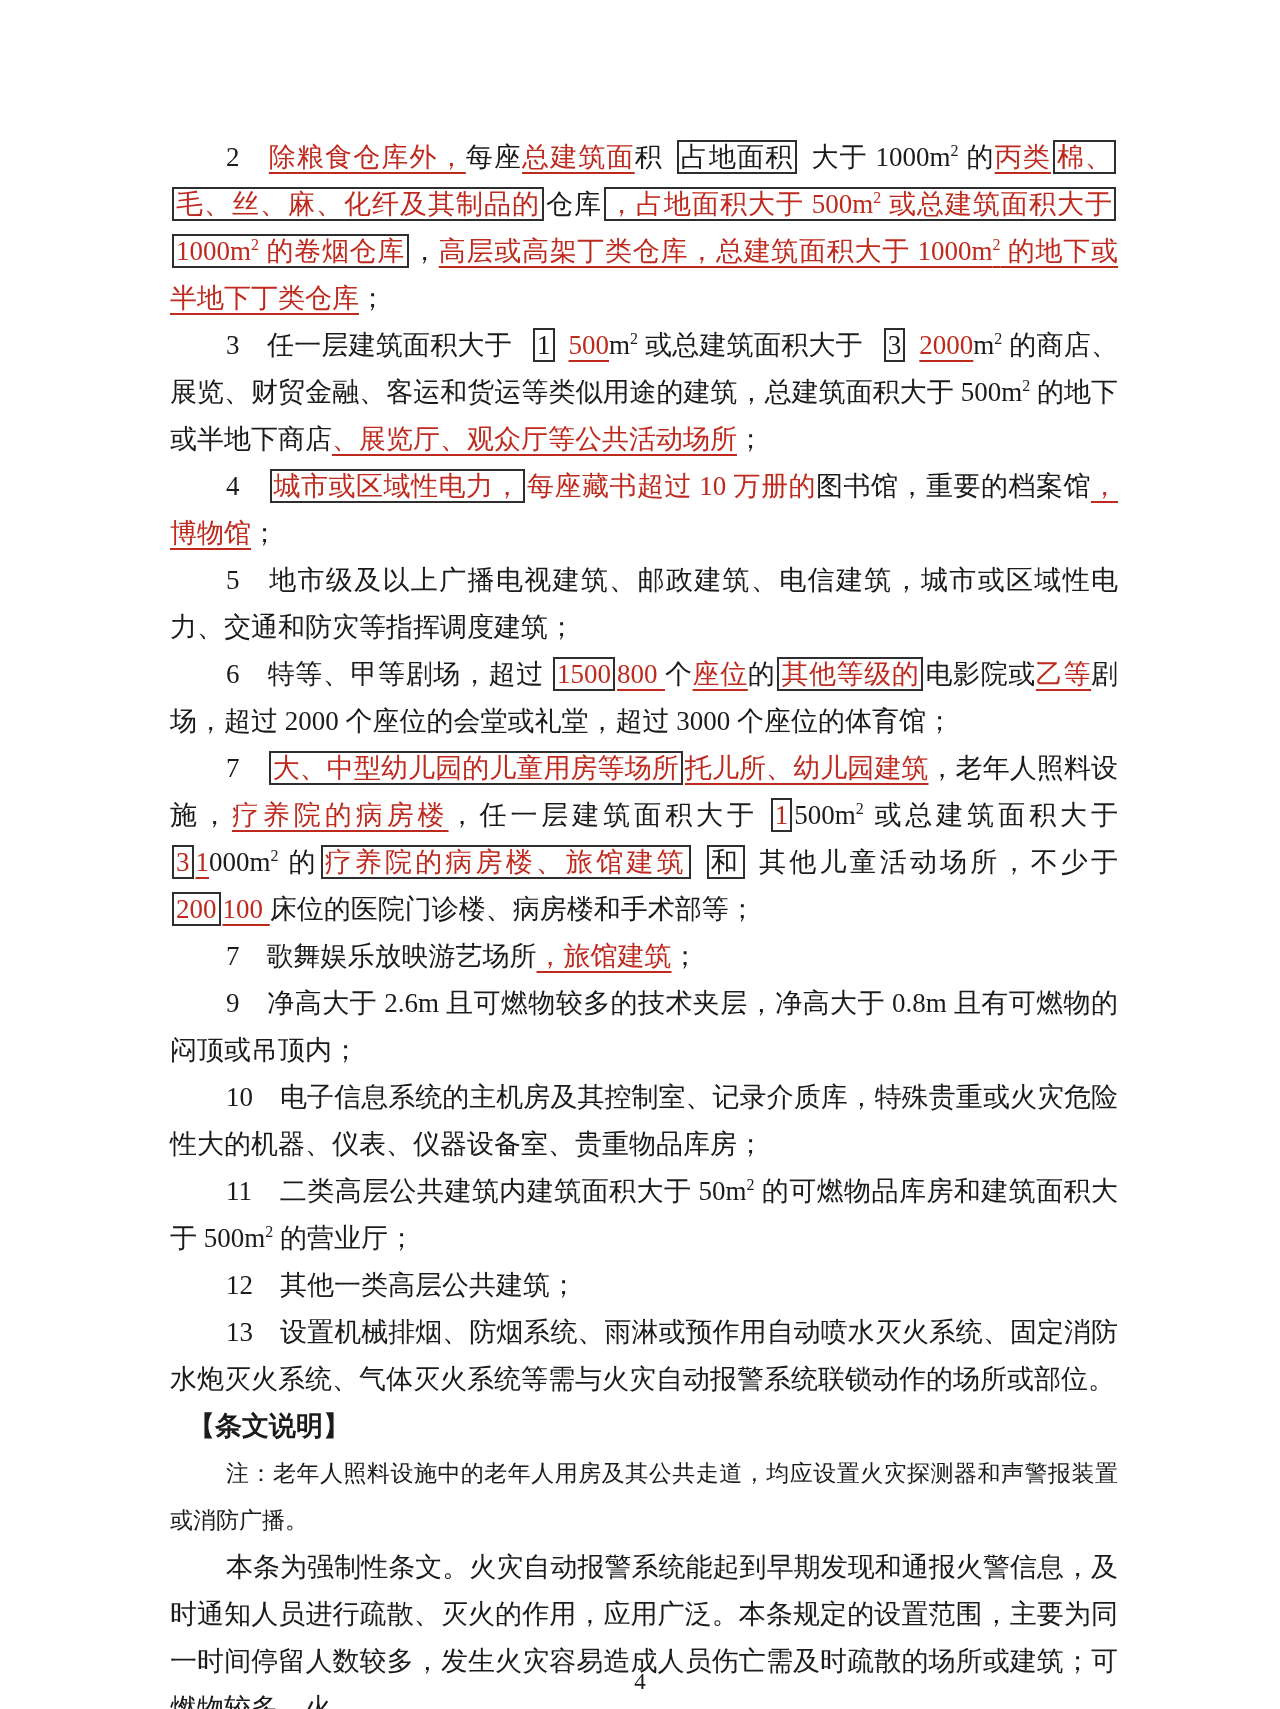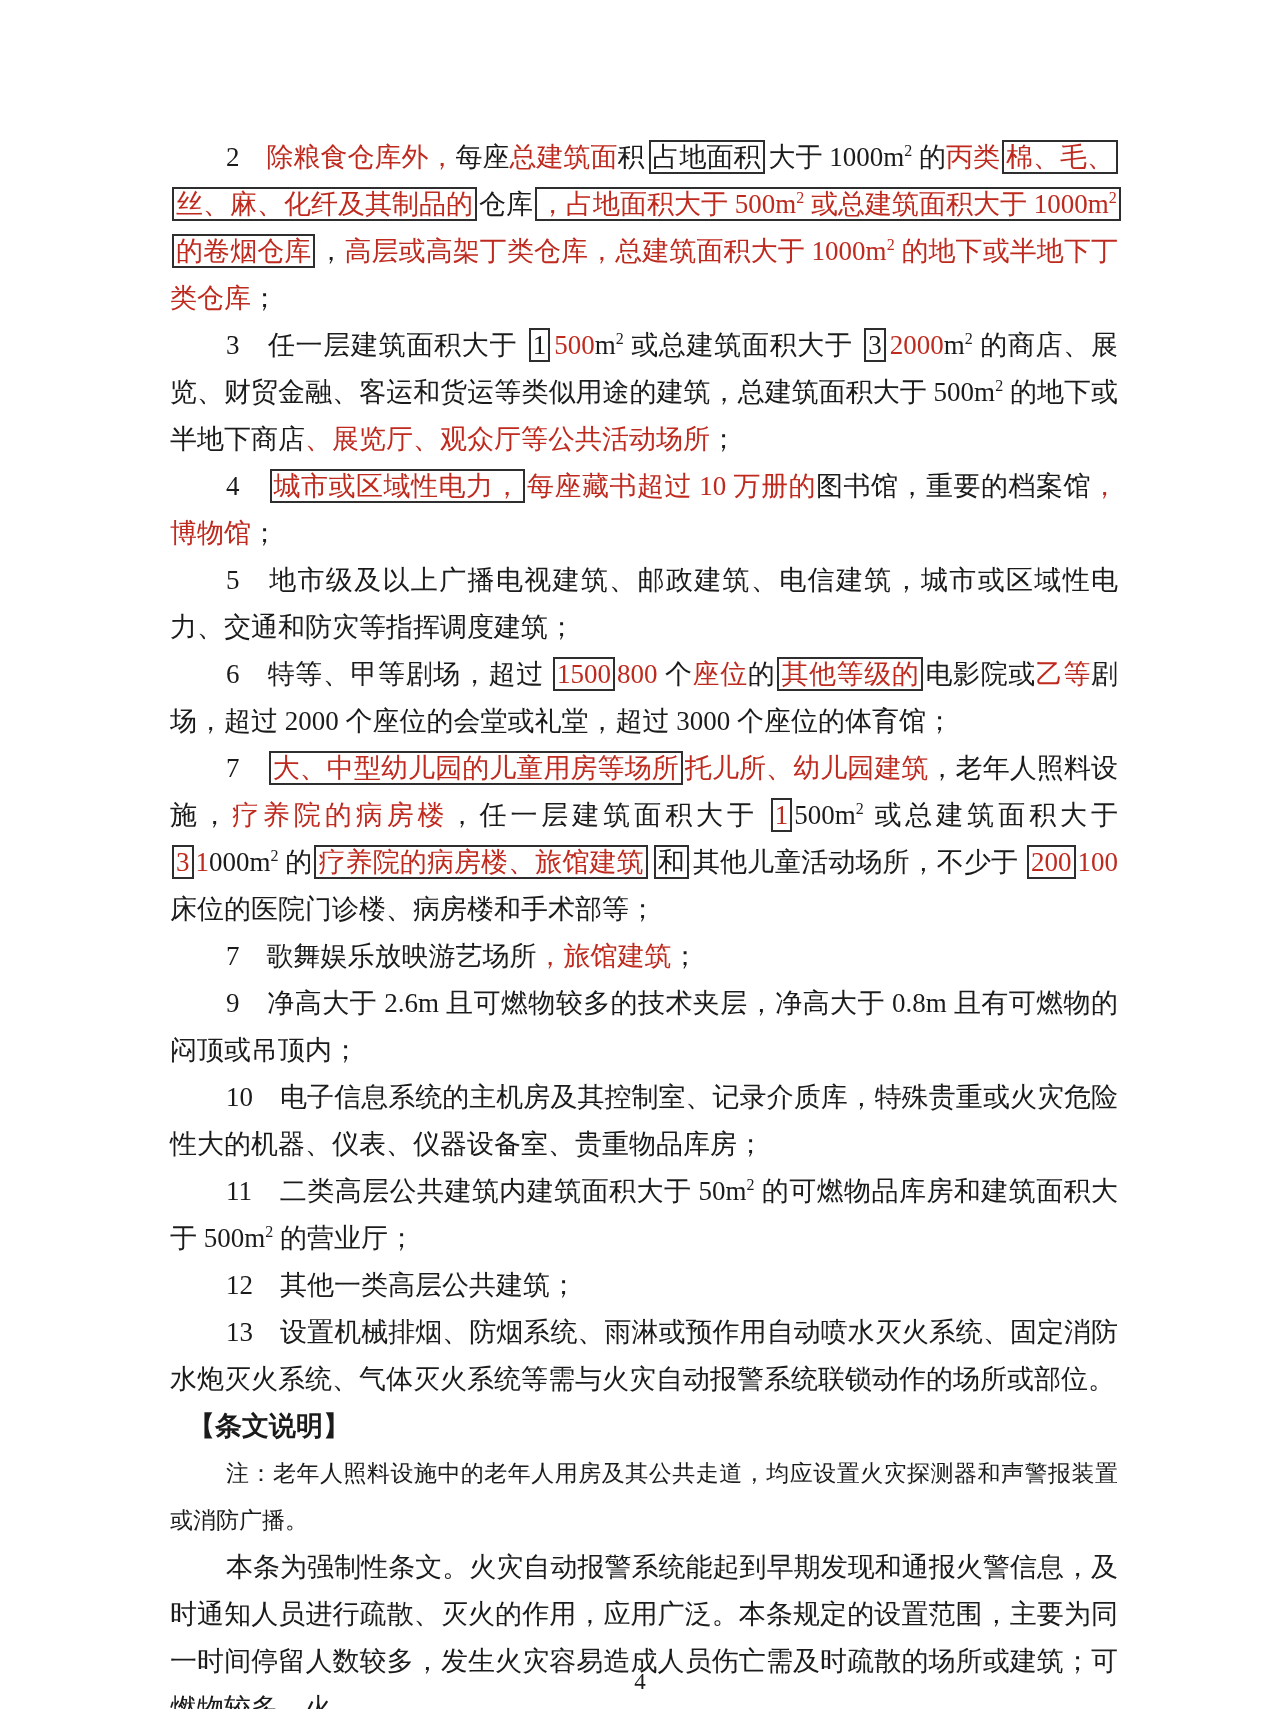--- a/index.html
+++ b/index.html
@@ -18,29 +18,30 @@
   }
   .para{margin:0;text-indent:56px;}
   .para.note{font-size:23px;}
   .para.heading{
     text-indent:18px;font-weight:bold;
     font-family:"Liberation Sans","DejaVu Sans",sans-serif;
   }
   
   .ins{
     color:var(--red,#bf2a1f);
+    text-decoration:underline;
     text-decoration-thickness:2px;
     text-underline-offset:6px;
   }
   
   .red{color:var(--red,#bf2a1f);}
   
   .del{
     border:2px solid var(--box,#2e2e2e);
-    padding:0 2px;margin:0 4px;
+    padding:0 2px;margin:0 14px;
     -webkit-box-decoration-break:clone;box-decoration-break:clone;
   }
   .del-red{
     border:2px solid var(--box,#2e2e2e);
     padding:0 2px;margin:0 2px;
     color:var(--red,#bf2a1f);
     -webkit-box-decoration-break:clone;box-decoration-break:clone;
   }
   sup{font-size:16px;line-height:0;vertical-align:super;}
   .pagenum{

